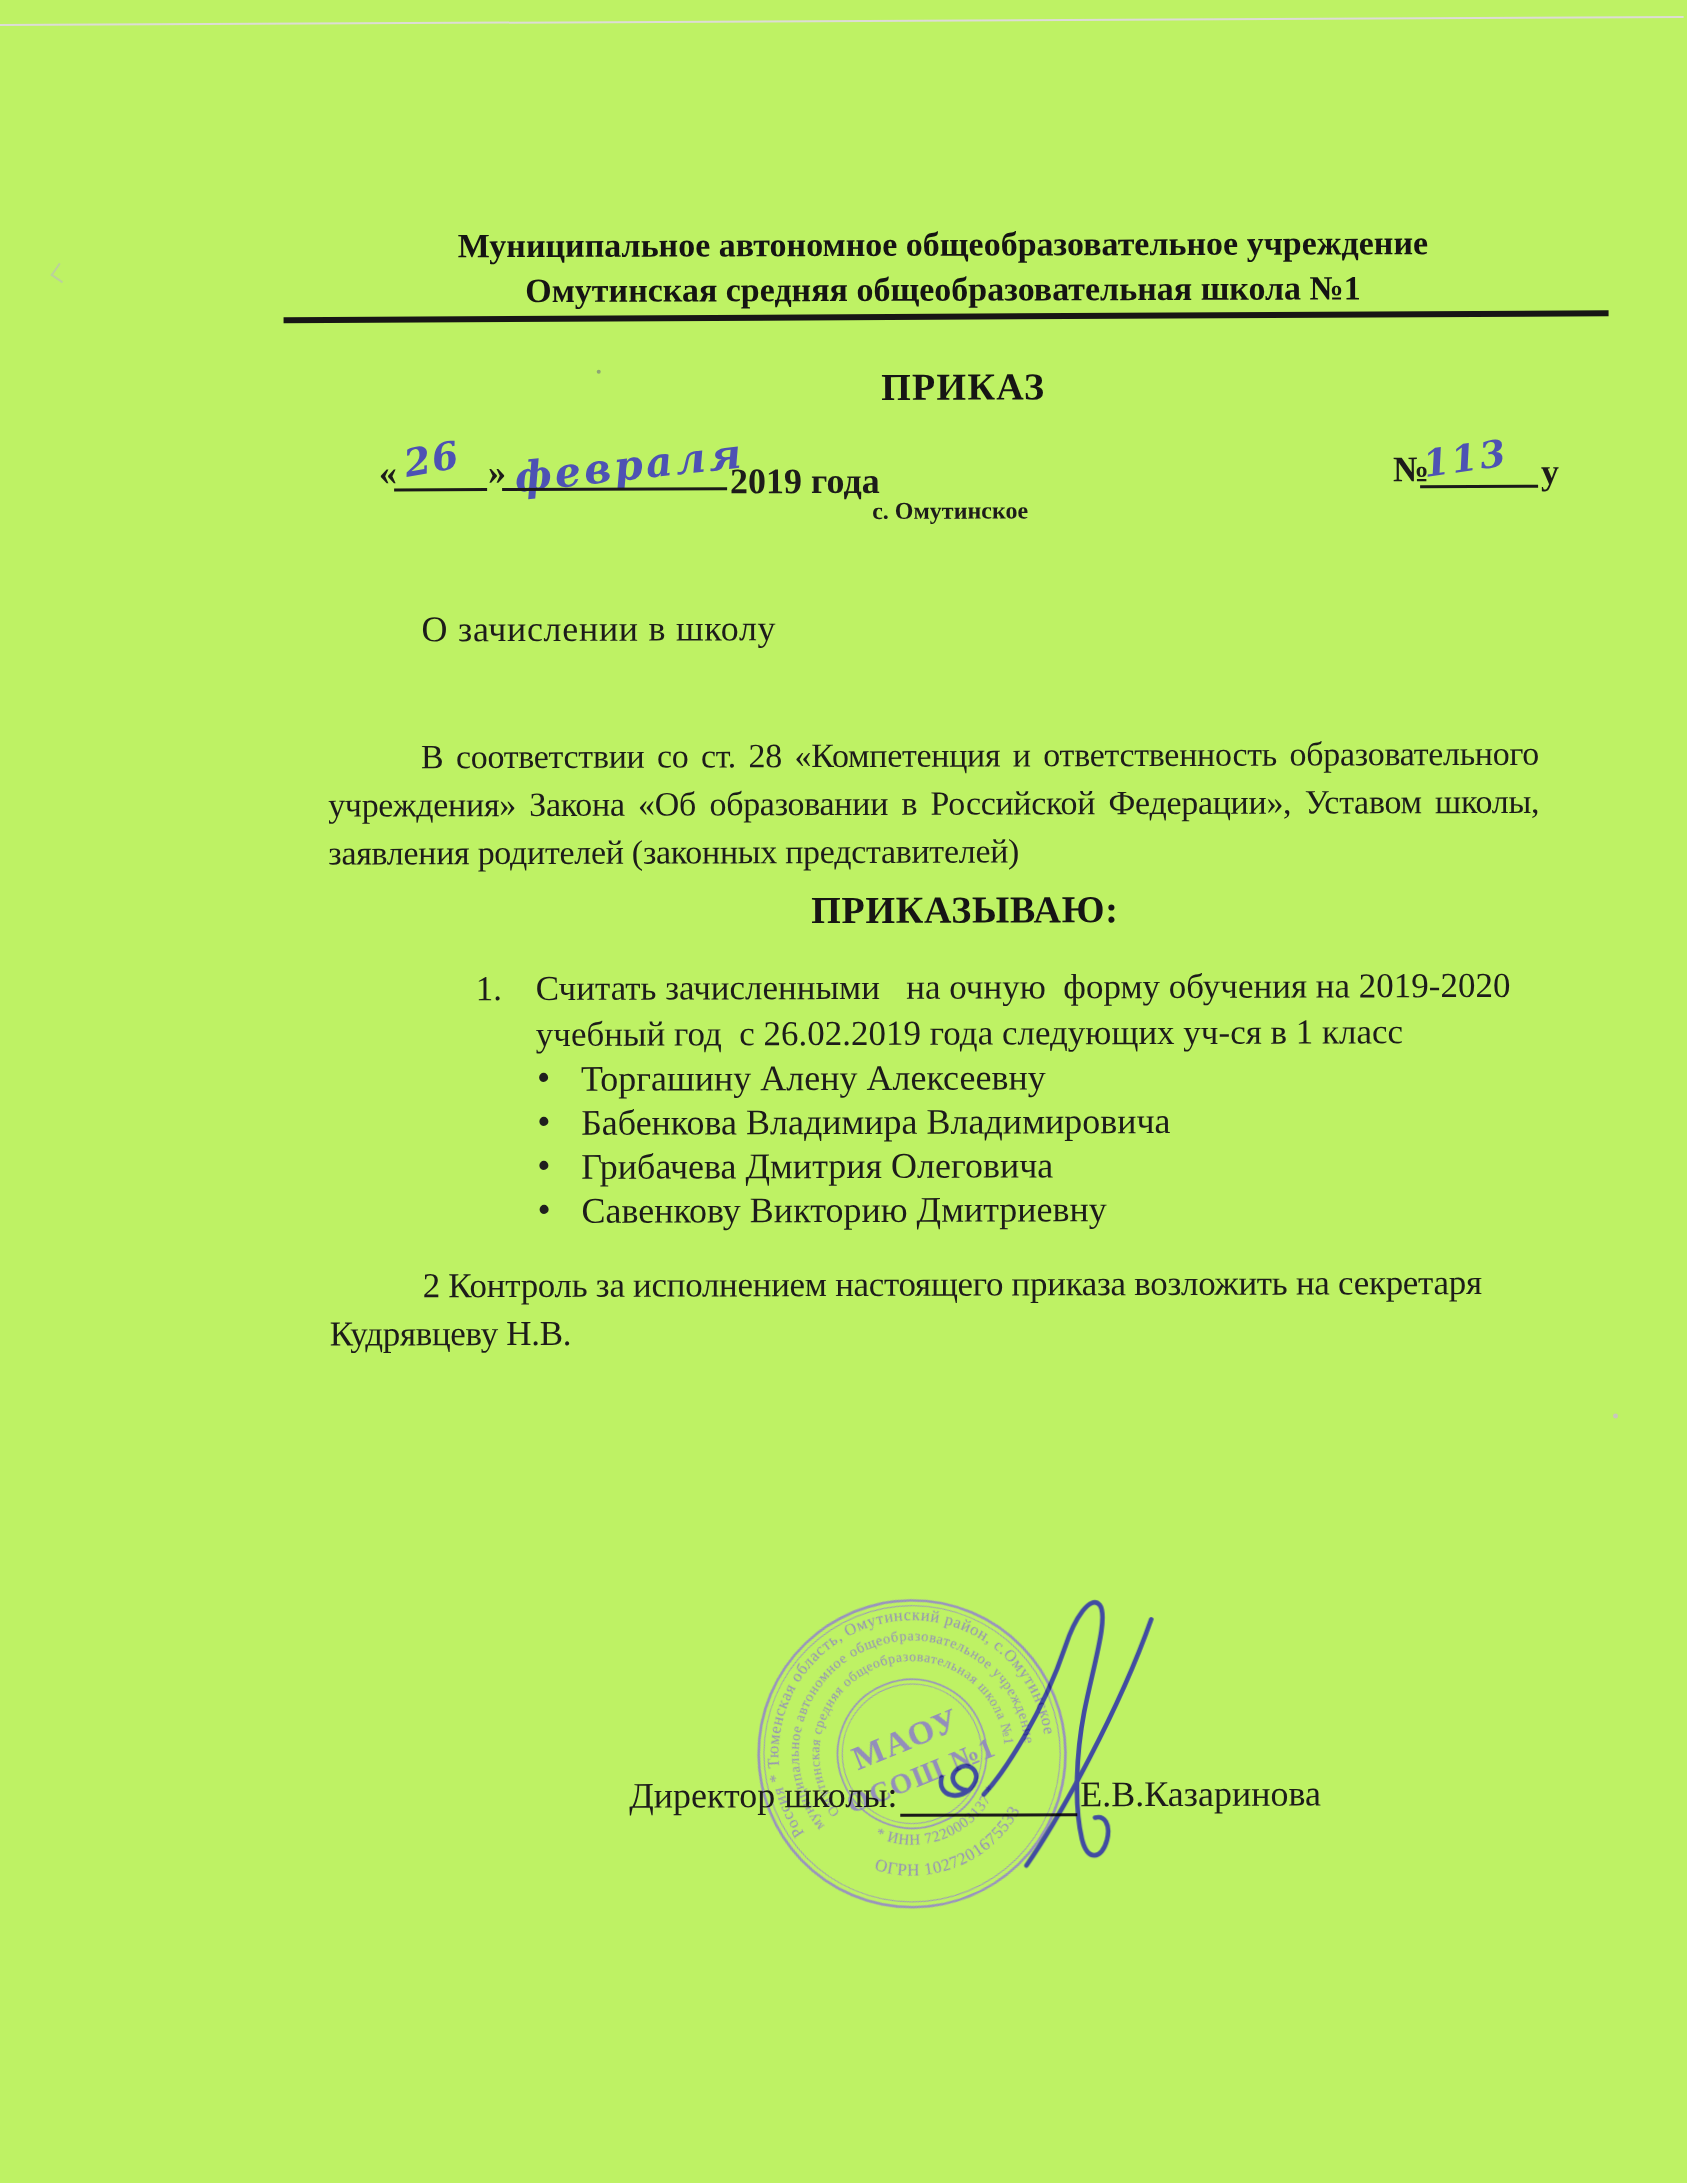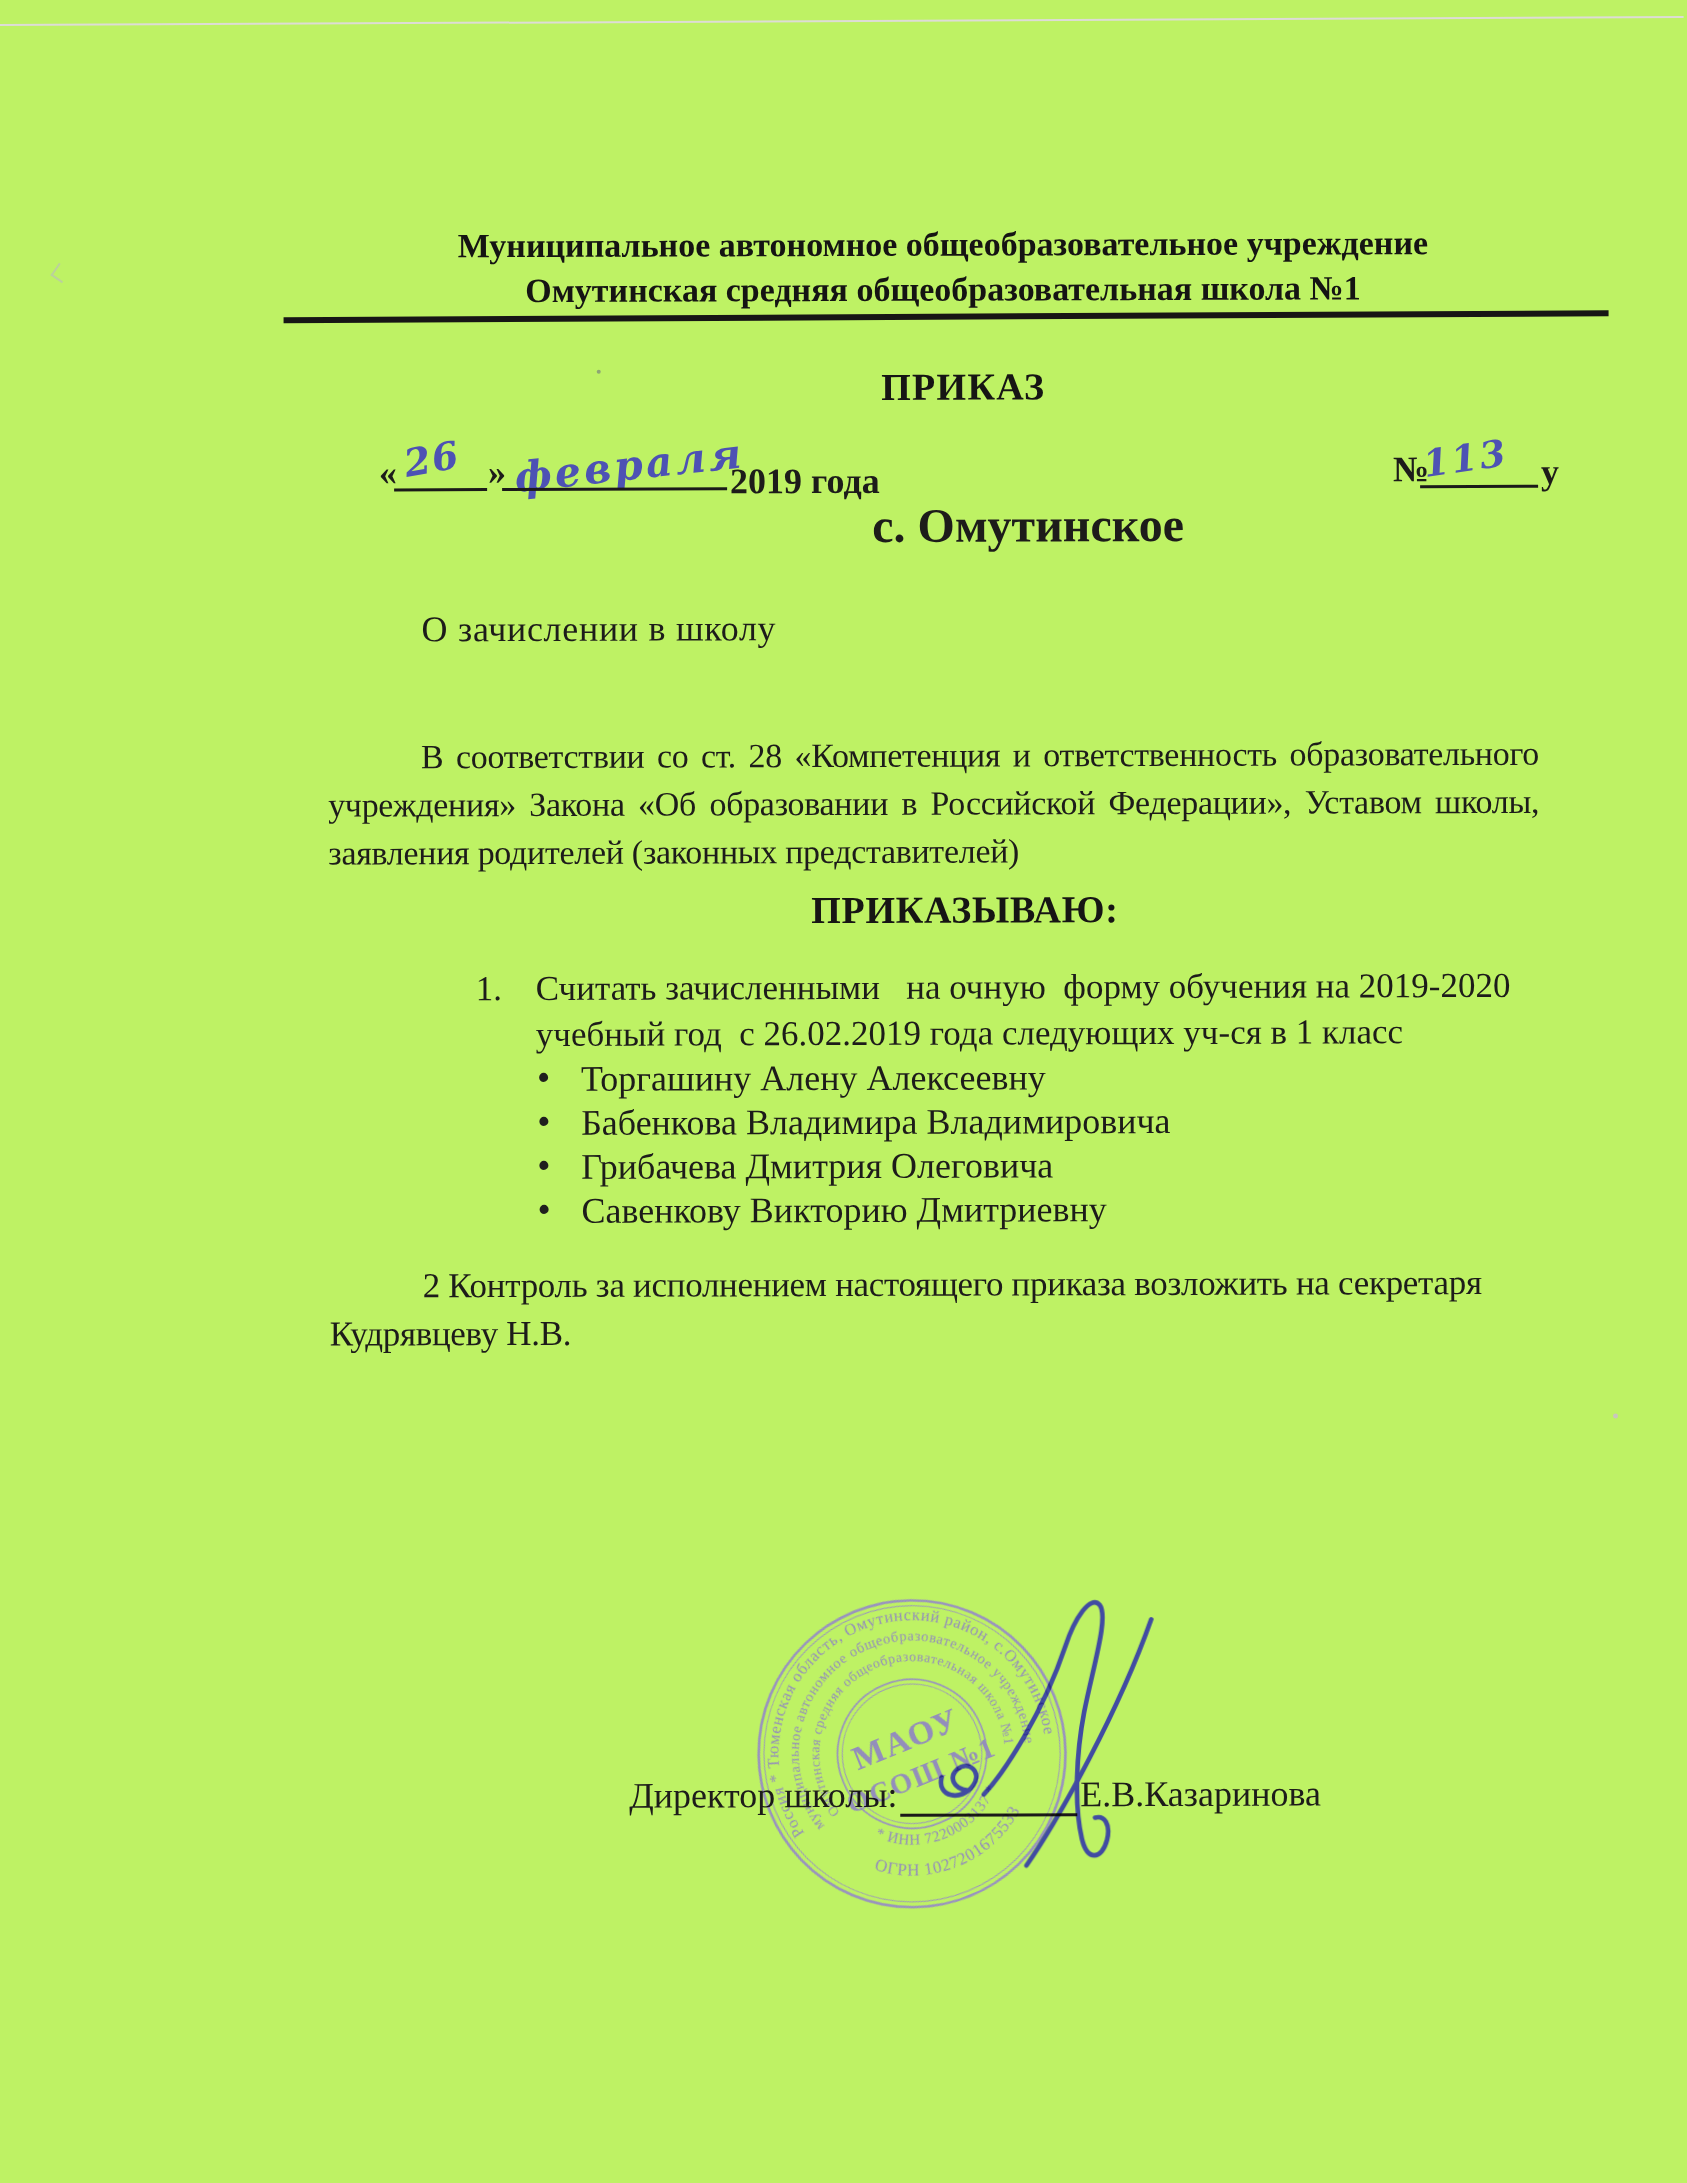--- a/index.html
+++ b/index.html
@@ -32,21 +32,21 @@
   .num-sign{position:absolute;left:0;top:0;}
   .u3{left:26.5px;width:118px;}
   .num-suffix{position:absolute;left:148px;top:2.6px;}
   
   .hand{position:absolute;color:#4d52b4;font-family:"DejaVu Serif",serif;
     font-style:italic;white-space:nowrap;}
   .hand-day{left:25px;top:-14.6px;font-size:38px;transform:rotate(-10deg);letter-spacing:1.3px;}
   .hand-month{left:135px;top:-9.3px;font-size:41px;transform:rotate(-6deg);letter-spacing:3.3px;}
   .hand-number{left:30px;top:-12px;font-size:37px;transform:rotate(-8deg);letter-spacing:2.6px;}
   
-  .place{left:874px;top:498px;font-weight:bold;font-size:48px;}
+  .place{left:874px;top:498px;font-weight:bold;font-size:24px;}
   .subject{left:423px;top:607px;font-size:36px;letter-spacing:0.7px;}
   .preamble{left:329px;top:732px;width:1211px;font-size:34px;line-height:48px;
     text-align:justify;text-indent:93px;letter-spacing:-0.3px;}
   .decree{left:304px;top:888px;width:1323px;text-align:center;
     font-weight:bold;font-size:38px;letter-spacing:0.7px;color:#161514;}
   .item1{left:476px;top:965px;width:1065px;padding-left:60px;box-sizing:border-box;
     font-size:35px;line-height:46px;}
   .item1 .num{position:absolute;left:0;top:0;}
   .item1 .txt{white-space:pre-wrap;}
   .students{left:533px;top:1056px;width:926px;list-style:none;margin:0;padding:0;

